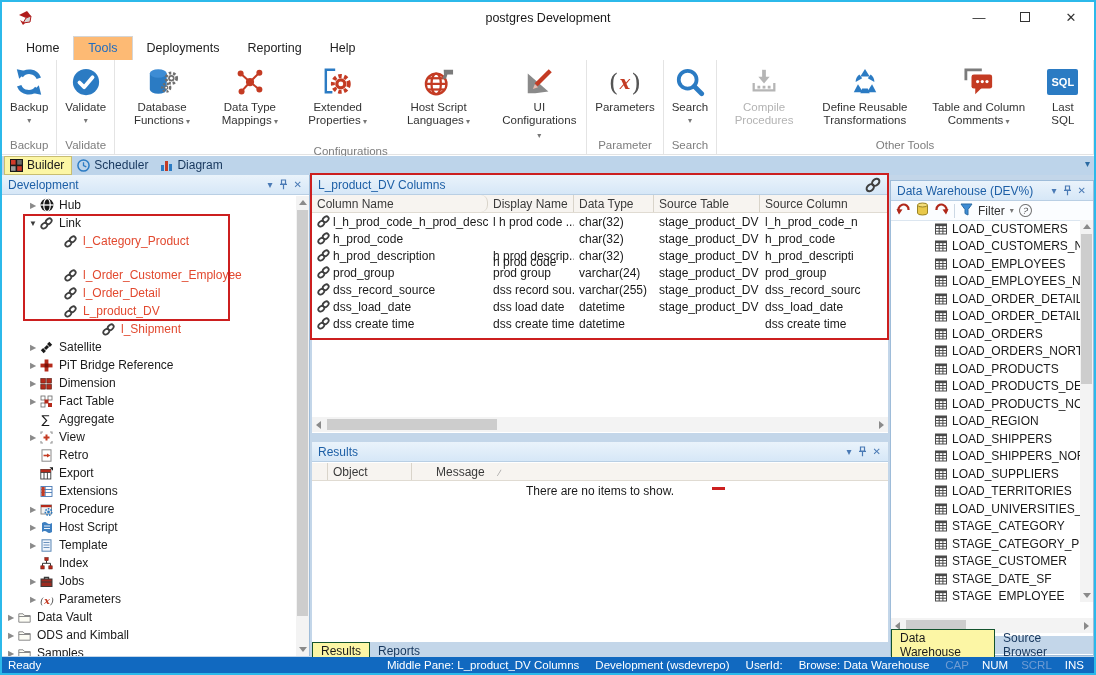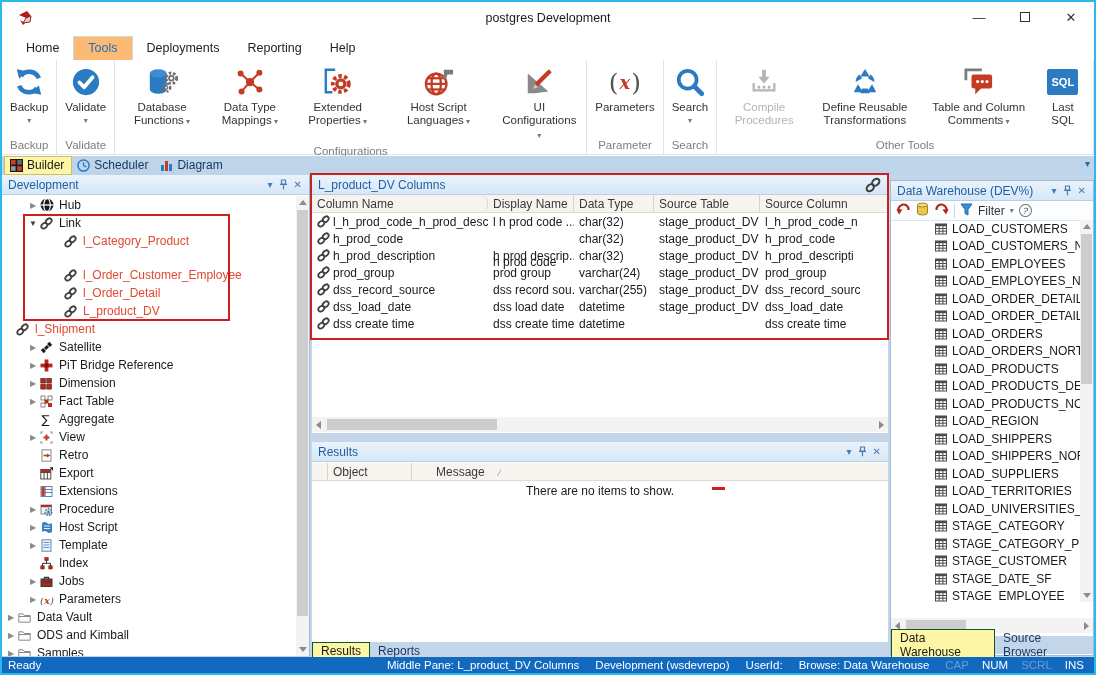--- a/index.html
+++ b/index.html
@@ -448,21 +448,21 @@
             <span class="ticon">
               <svg width="13" height="13" viewBox="0 0 13 13">
                 <g fill="none" stroke="#3f3f3f" stroke-width="1.8">
                   <ellipse cx="8.7" cy="4.3" rx="3.3" ry="2.4" transform="rotate(-42 8.7 4.3)"></ellipse>
                   <ellipse cx="4.3" cy="8.7" rx="3.3" ry="2.4" transform="rotate(-42 4.3 8.7)"></ellipse>
                 </g>
               </svg>
             </span>
             <span class="tlabel red">L_product_DV</span>
           </div>
-          <div class="trow" style="">
+          <div class="trow" style="padding-left: 48px; margin-left: 38px;">
             <span class="tchev"></span>
             <span class="ticon">
               <svg width="13" height="13" viewBox="0 0 13 13">
                 <g fill="none" stroke="#3f3f3f" stroke-width="1.8">
                   <ellipse cx="8.7" cy="4.3" rx="3.3" ry="2.4" transform="rotate(-42 8.7 4.3)"></ellipse>
                   <ellipse cx="4.3" cy="8.7" rx="3.3" ry="2.4" transform="rotate(-42 4.3 8.7)"></ellipse>
                 </g>
               </svg>
             </span>
             <span class="tlabel red">l_Shipment</span>

